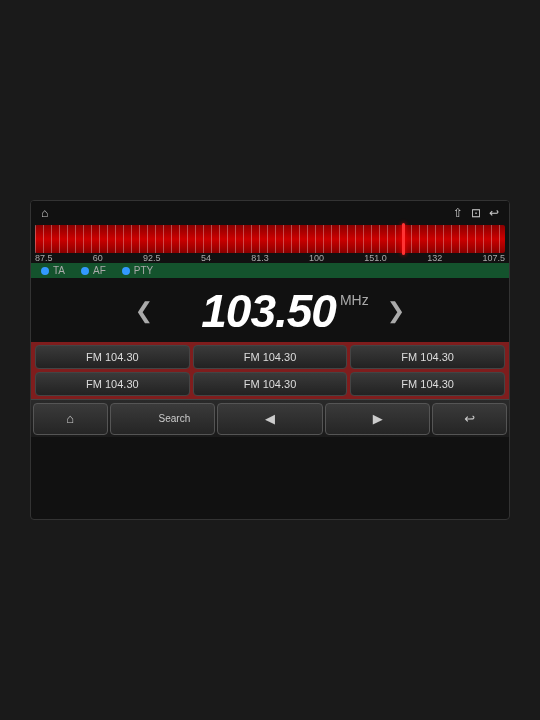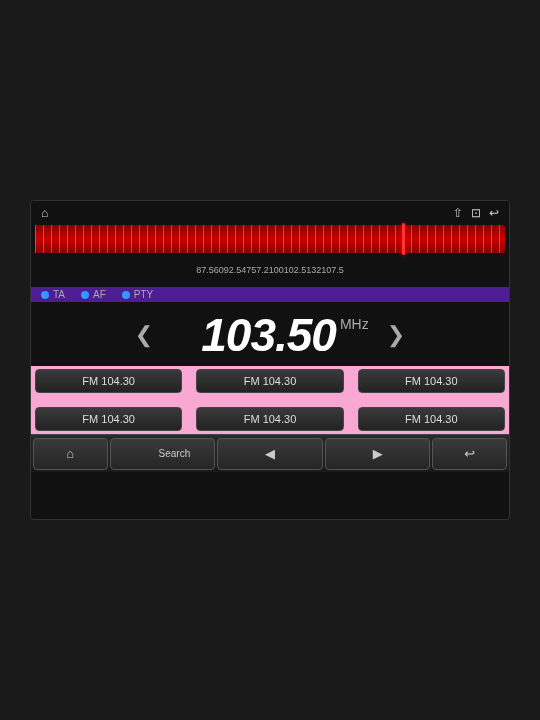--- a/index.html
+++ b/index.html
@@ -69,35 +69,35 @@
         rgba(255,255,255,0.3) 0px,
         rgba(255,255,255,0.3) 1px,
         transparent 1px,
         transparent 8px
       );
     }
 
     
     .freq-numbers {
       display: flex;
-      justify-content: center;
-      padding: 12px 4px;
+      justify-content: space-between;
+      padding: 0 4px;
       background: #111;
     }
     .freq-num {
       color: #aaa;
       font-size: 9px;
     }
 
     
     .radio-options {
       display: flex;
       gap: 16px;
       padding: 2px 10px;
-      background: #4c1d95;
+      background: #14532d;
     }
     .radio-option {
       display: flex;
       align-items: center;
       gap: 4px;
       color: #aaa;
       font-size: 10px;
     }
     .radio-dot {
       width: 8px;
@@ -145,23 +145,23 @@
       color: #aaa;
       margin-left: 2px;
       align-self: flex-start;
       margin-top: 8px;
     }
 
     
     .presets-grid {
       display: grid;
       grid-template-columns: 1fr 1fr 1fr;
-      gap: 14px;
+      gap: 3px;
       padding: 3px 4px;
-      background: #f9a8d4;
+      background: #7f1d1d;
     }
     .preset-btn {
       background: linear-gradient(to bottom, #3a3a3a, #222);
       border: 1px solid #444;
       border-radius: 4px;
       color: #ddd;
       font-size: 11px;
       padding: 5px 4px;
       text-align: center;
       cursor: pointer;
@@ -224,24 +224,24 @@
 
   <div class="freq-scale-container">
     <div class="ruler-bg"></div>
     <div class="freq-cursor" style="left:78%"></div>
   </div>
 
   <div class="freq-numbers">
     <span class="freq-num">87.5</span>
     <span class="freq-num">60</span>
     <span class="freq-num">92.5</span>
-    <span class="freq-num">47</span>
-    <span class="freq-num">57.2</span>
+    <span class="freq-num">54</span>
+    <span class="freq-num">81.3</span>
     <span class="freq-num">100</span>
-    <span class="freq-num">102.5</span>
+    <span class="freq-num">151.0</span>
     <span class="freq-num">132</span>
     <span class="freq-num">107.5</span>
   </div>
 
   <div class="radio-options">
     <div class="radio-option">
       <div class="radio-dot active"></div>
       <span>TA</span>
     </div>
     <div class="radio-option">

